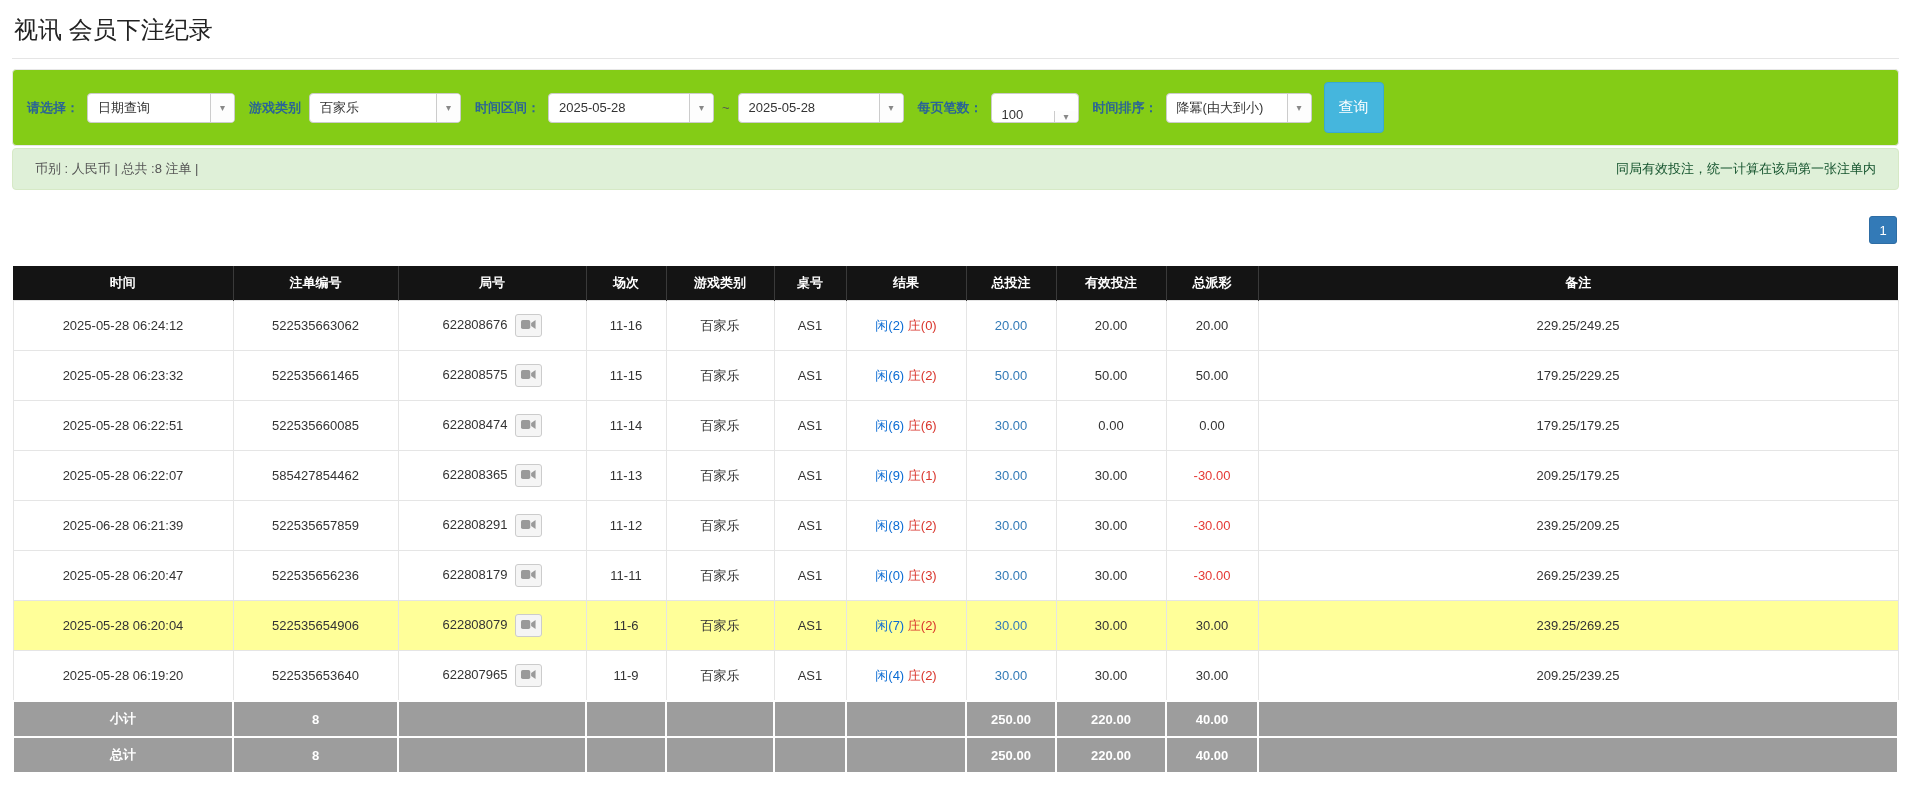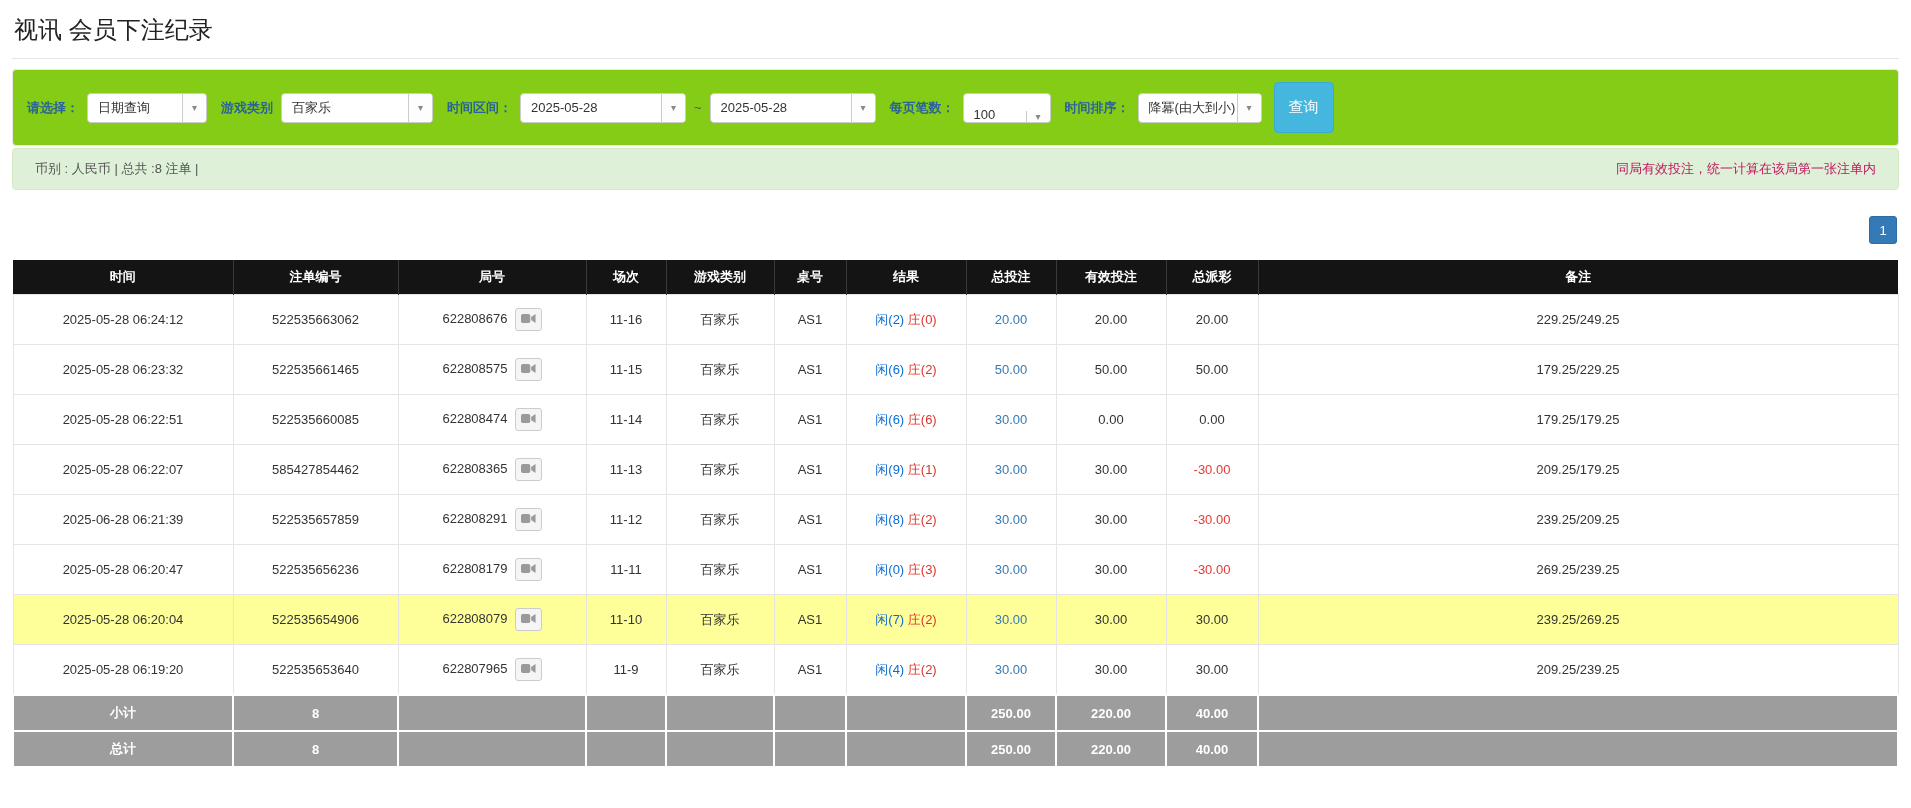--- a/index.html
+++ b/index.html
@@ -68,23 +68,23 @@
     width: 24px;
     display: flex;
     align-items: center;
     justify-content: center;
     border-left: 1px solid #ccc;
     color: #888;
     font-size: 10px;
     background: #fdfdfd;
     border-radius: 0 3px 3px 0;
   }
-  .w130 { width: 120px; } .w150 { width: 152px; }
+  .w130 { width: 148px; } .w150 { width: 152px; }
   .w135 { width: 166px; } .w95  { width: 88px; align-items: flex-end; }
-  .w145 { width: 124px; }
+  .w145 { width: 146px; }
   .tilde { color: #555; }
   .search-btn {
     background: var(--button_blue);
     border: 1px solid #39a9d1;
     color: #fff;
     font-size: 15px;
     padding: 15px 14px;
     border-radius: 4px;
     cursor: pointer;
     margin-left: 4px;
@@ -95,21 +95,21 @@
     margin-top: 2px;
     background: #dff0d8;
     border: 1px solid #d6e9c6;
     border-radius: 4px;
     padding: 11px 22px;
     display: flex;
     justify-content: space-between;
     align-items: center;
   }
   .summary-left { color: #555; }
-  .summary-right { color: #be185d; text-align: center; }
+  .summary-right { color: #14532d; text-align: center; }
 
   
   .pagination {
     margin: 26px 2px 6px 0;
     text-align: right;
   }
   .page-btn {
     background: var(--pagination_blue);
     border: 1px solid #2e6da4;
     color: #fff;
@@ -118,21 +118,21 @@
     border-radius: 3px;
     font-size: 13px;
     cursor: pointer;
   }
 
   
   table {
     width: 100%;
     border-collapse: collapse;
     table-layout: fixed;
-    margin-top: 16px;
+    margin-top: 22px;
   }
   thead th {
     background: #141414;
     color: #fff;
     font-weight: bold;
     font-size: 13px;
     padding: 8px 4px;
     text-align: center;
     border-right: 1px solid #3a3a3a;
   }
@@ -369,21 +369,21 @@
         </tr>
         <tr class="highlight">
           <td>2025-05-28 06:20:04</td>
           <td>522535654906</td>
           <td><span>622808079</span><span class="icon-btn">
               <span><svg viewBox="0 0 17 12" width="15" height="11" aria-hidden="true">
                   <rect x="0" y="1" width="10.5" height="10" rx="2" fill="#9a9a9a"></rect>
                   <path d="M11.5 4.2 L16.5 1 V11 L11.5 7.8 Z" fill="#9a9a9a"></path>
                 </svg></span>
             </span></td>
-          <td>11-10</td>
+          <td>11-6</td>
           <td>百家乐</td>
           <td>AS1</td>
           <td><span class="player">闲(7)</span> <span class="banker">庄(2)</span></td>
           <td><a class="bet-link">30.00</a></td>
           <td>30.00</td>
           <td>30.00</td>
           <td>239.25/269.25</td>
         </tr>
         <tr>
           <td>2025-05-28 06:19:20</td>

